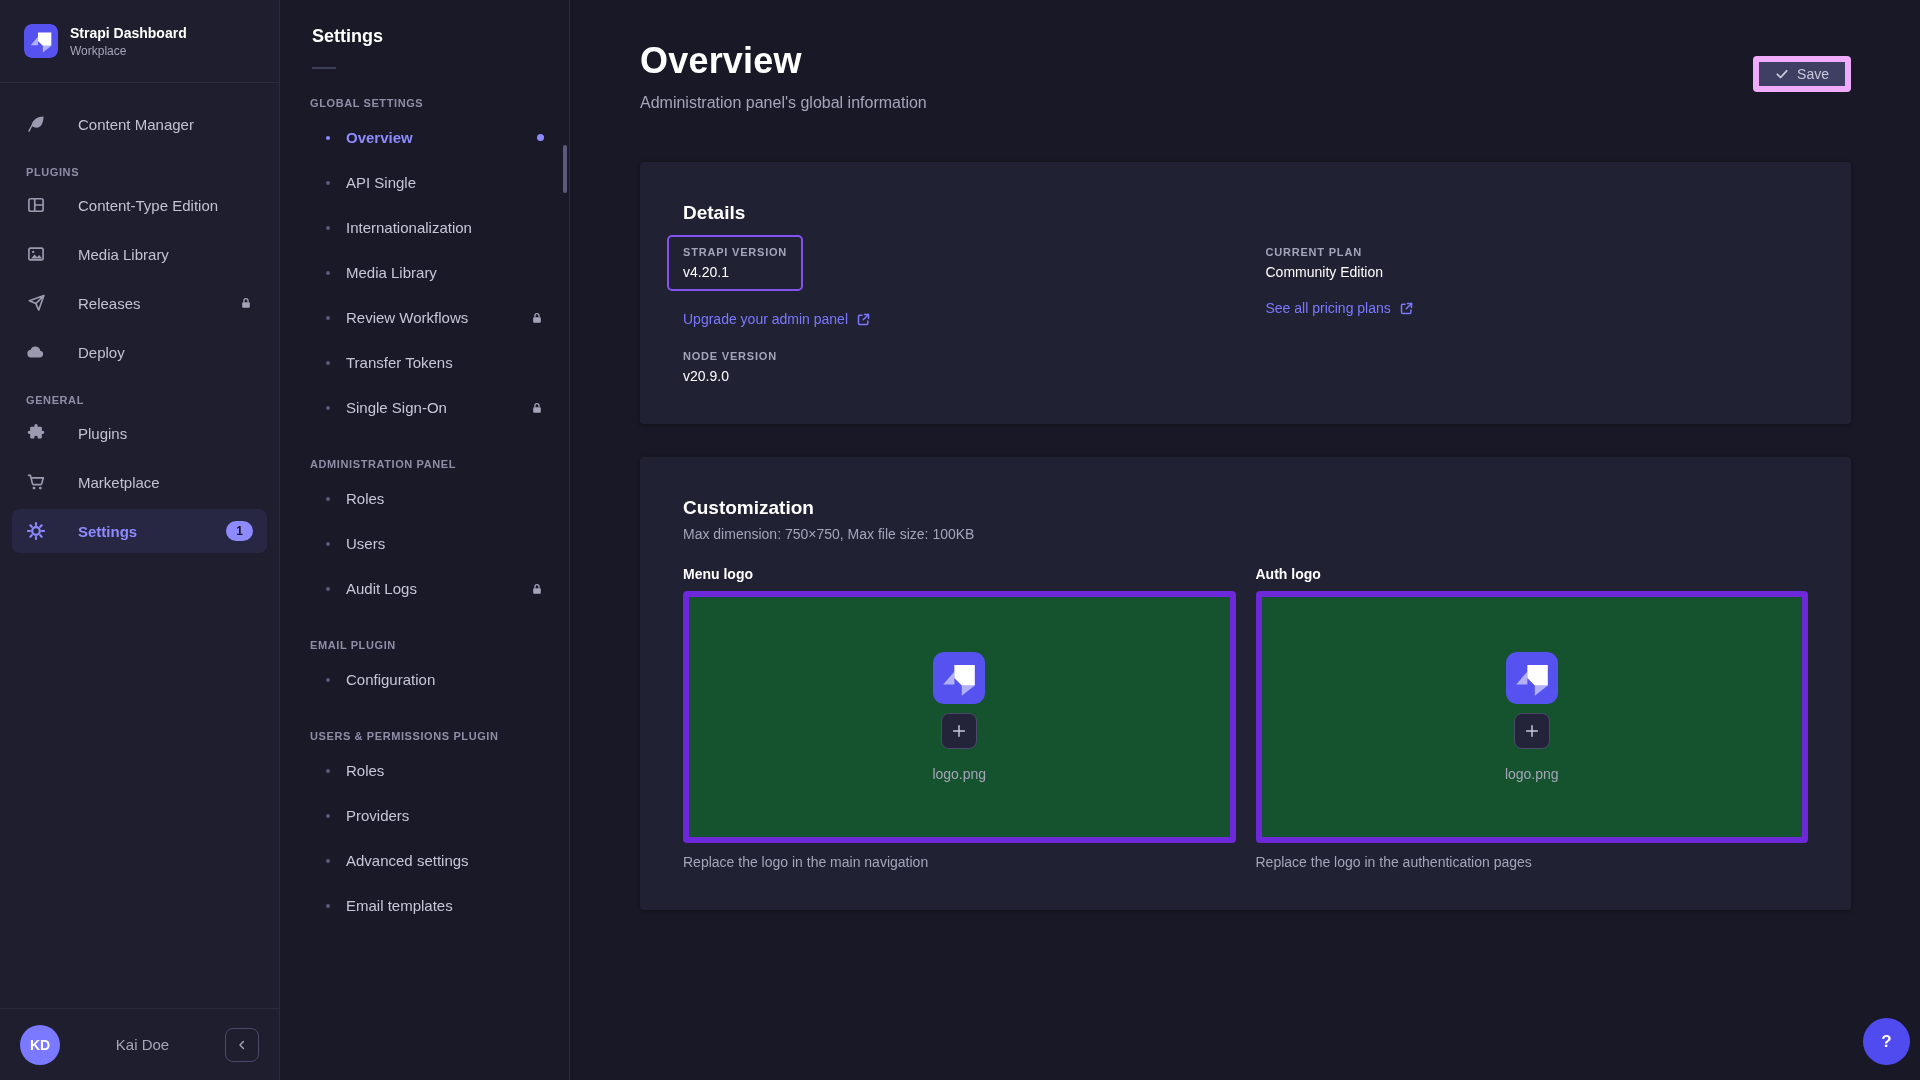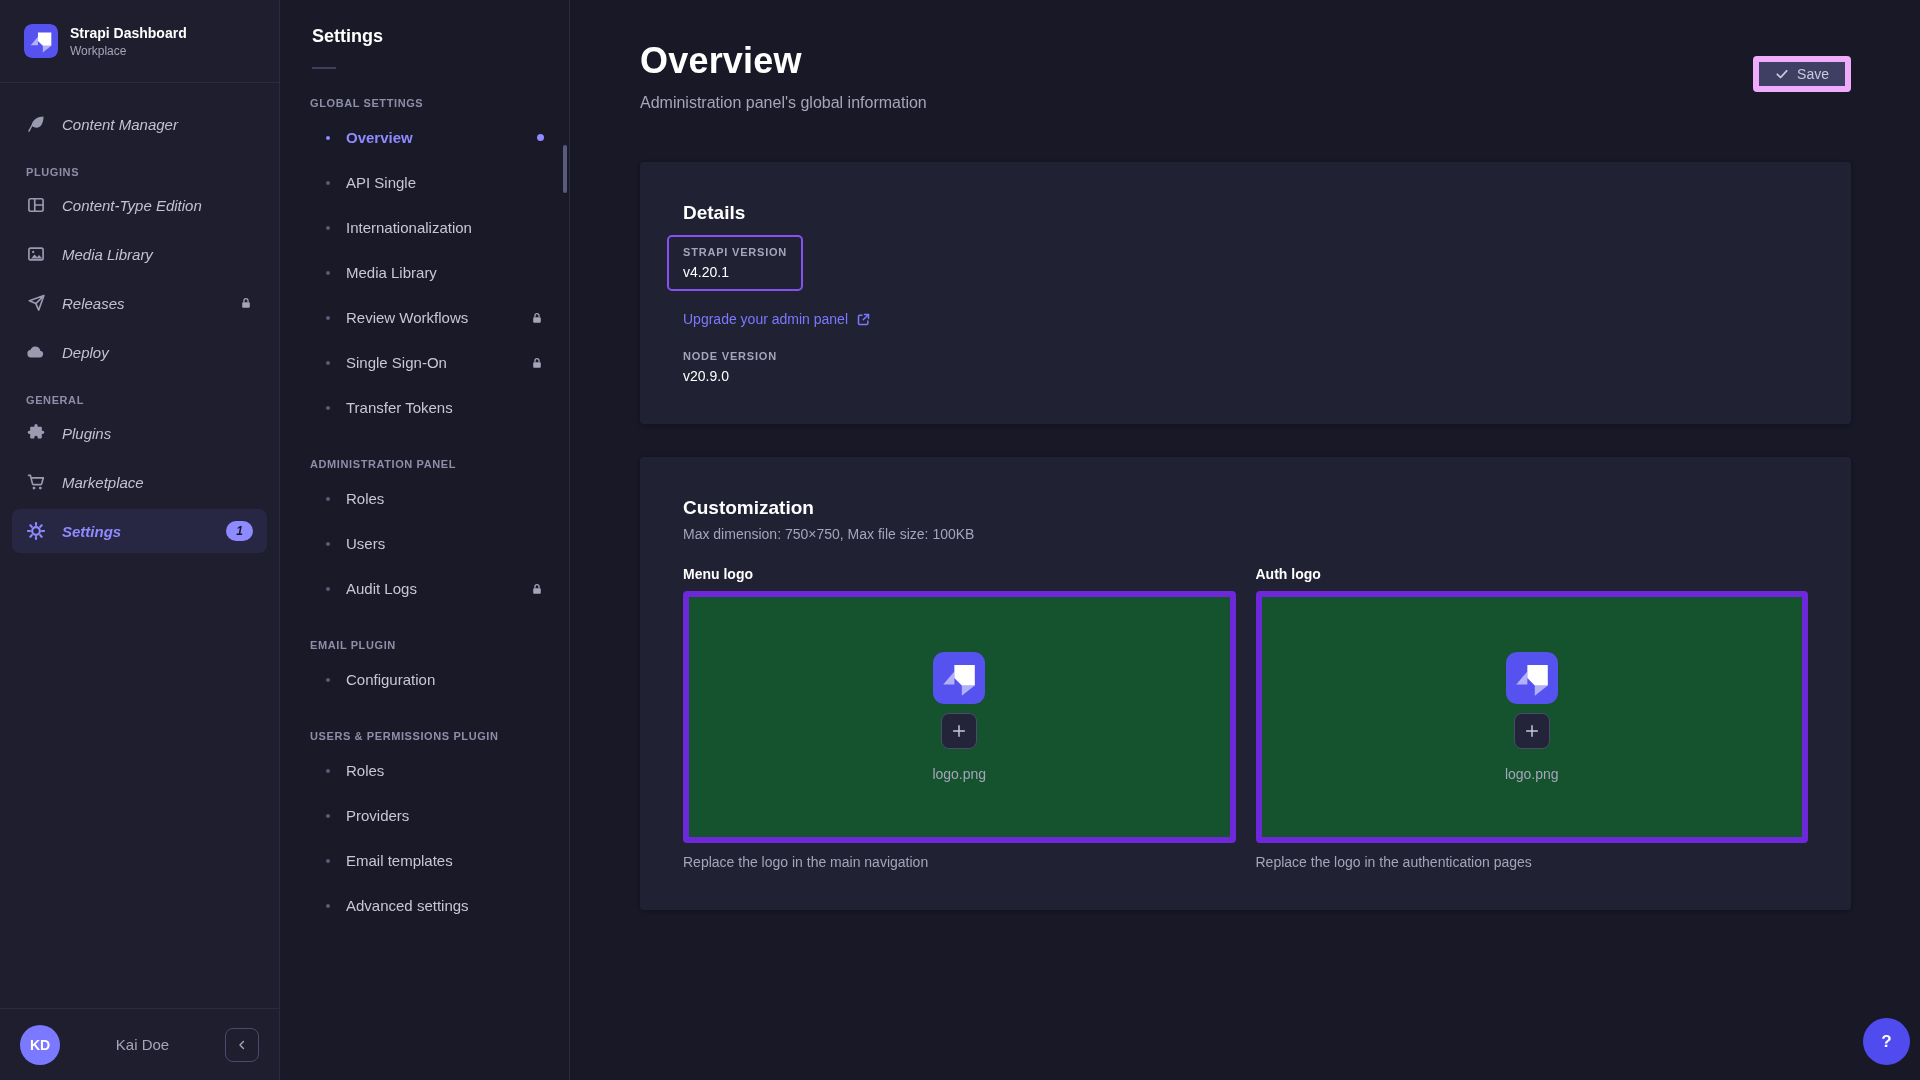--- a/index.html
+++ b/index.html
@@ -20,22 +20,22 @@
   .brand {
     display:flex; align-items:flex-end; gap:12px;
     padding:24px; border-bottom:1px solid #2b2b40;
   }
   .brand-logo { width:34px; height:34px; border-radius:8px; }
   .brand-title { font-size:14px; font-weight:700; color:#fff; }
   .brand-sub { font-size:12px; color:#a5a5ba; margin-top:3px; }
   .nav-list { flex:1; padding:14px 12px 0 12px; overflow:hidden; }
   .nav-item {
     height:44px; margin:5px 0; padding:0 14px; border-radius:8px;
-    display:flex; align-items:center; gap:16px; cursor:pointer;
-    color:#c2c2d4; font-size:15px;font-style:italic;
+    display:flex; align-items:center; gap:32px; cursor:pointer;
+    color:#c2c2d4; font-size:15px;
   }
   .nav-item .nav-ic { width:20px; height:20px; color:#9a9ab0; flex:none; }
   .nav-item.active { background:#272743; color:#8e8aff; font-weight:600; }
   .nav-item.active .nav-ic { color:#8e8aff; }
   .nav-section-header {
     margin:20px 14px 4px 14px; font-size:11px; font-weight:700;
     letter-spacing:.6px; color:#8e8ea9; text-transform:uppercase;
   }
   .lock-ic { margin-left:auto; width:14px; height:14px; color:#a5a5ba; flex:none; }
   .badge {
@@ -278,29 +278,29 @@
   </div>
   <div class="sub-item">
     <span class="bullet"></span>
     <span>Review Workflows</span>
     <svg class="lock-ic" viewBox="0 0 24 24">
         <use href="#ic-lock"></use>
       </svg>
   </div>
   <div class="sub-item">
     <span class="bullet"></span>
+    <span>Transfer Tokens</span>
+  </div>
+  <div class="sub-item">
+    <span class="bullet"></span>
     <span>Single Sign-On</span>
     <svg class="lock-ic" viewBox="0 0 24 24">
         <use href="#ic-lock"></use>
       </svg>
   </div>
-  <div class="sub-item">
-    <span class="bullet"></span>
-    <span>Transfer Tokens</span>
-  </div>
 
   <div class="sub-section-header">ADMINISTRATION PANEL</div>
 
   <div class="sub-item">
     <span class="bullet"></span>
     <span>Roles</span>
   </div>
   <div class="sub-item">
     <span class="bullet"></span>
     <span>Users</span>
@@ -325,25 +325,25 @@
   <div class="sub-item">
     <span class="bullet"></span>
     <span>Roles</span>
   </div>
   <div class="sub-item">
     <span class="bullet"></span>
     <span>Providers</span>
   </div>
   <div class="sub-item">
     <span class="bullet"></span>
+    <span>Advanced settings</span>
+  </div>
+  <div class="sub-item">
+    <span class="bullet"></span>
     <span>Email templates</span>
-  </div>
-  <div class="sub-item">
-    <span class="bullet"></span>
-    <span>Advanced settings</span>
   </div>
 
   <div class="scroll-thumb"></div>
 </aside>
 
 <main class="main">
   <div class="main-header">
     <div>
       <h1 class="page-title">Overview</h1>
       <div class="page-subtitle">Administration panel's global information</div>
@@ -372,20 +372,36 @@
               <path d="M13.5 4H20v6.5"></path>
               <path d="M20 4l-8.5 8.5"></path>
             </svg>
           </a>
         </div>
         <div class="node-field">
           <div class="field-label">NODE VERSION</div>
           <div class="field-value">v20.9.0</div>
         </div>
       </div>
+      <div>
+        <div>
+          <div class="field-label">CURRENT PLAN</div>
+          <div class="field-value">Community Edition</div>
+        </div>
+        <div>
+          <a class="link-row">
+            <span>See all pricing plans</span>
+            <svg width="15" height="15" viewBox="0 0 24 24" fill="none" stroke="currentColor" stroke-width="2.4" stroke-linecap="round" stroke-linejoin="round">
+              <path d="M9.5 5H6a2 2 0 0 0-2 2v11a2 2 0 0 0 2 2h11a2 2 0 0 0 2-2v-3.5"></path>
+              <path d="M13.5 4H20v6.5"></path>
+              <path d="M20 4l-8.5 8.5"></path>
+            </svg>
+          </a>
+        </div>
+      </div>
     </div>
   </section>
 
   <section class="card" style="margin-top:33px; min-height:385px;">
     <div class="card-heading">Customization</div>
     <div class="card-subtext">Max dimension: 750×750, Max file size: 100KB</div>
 
     <div class="logos-grid">
       <div>
         <div class="logo-label">Menu logo</div>

